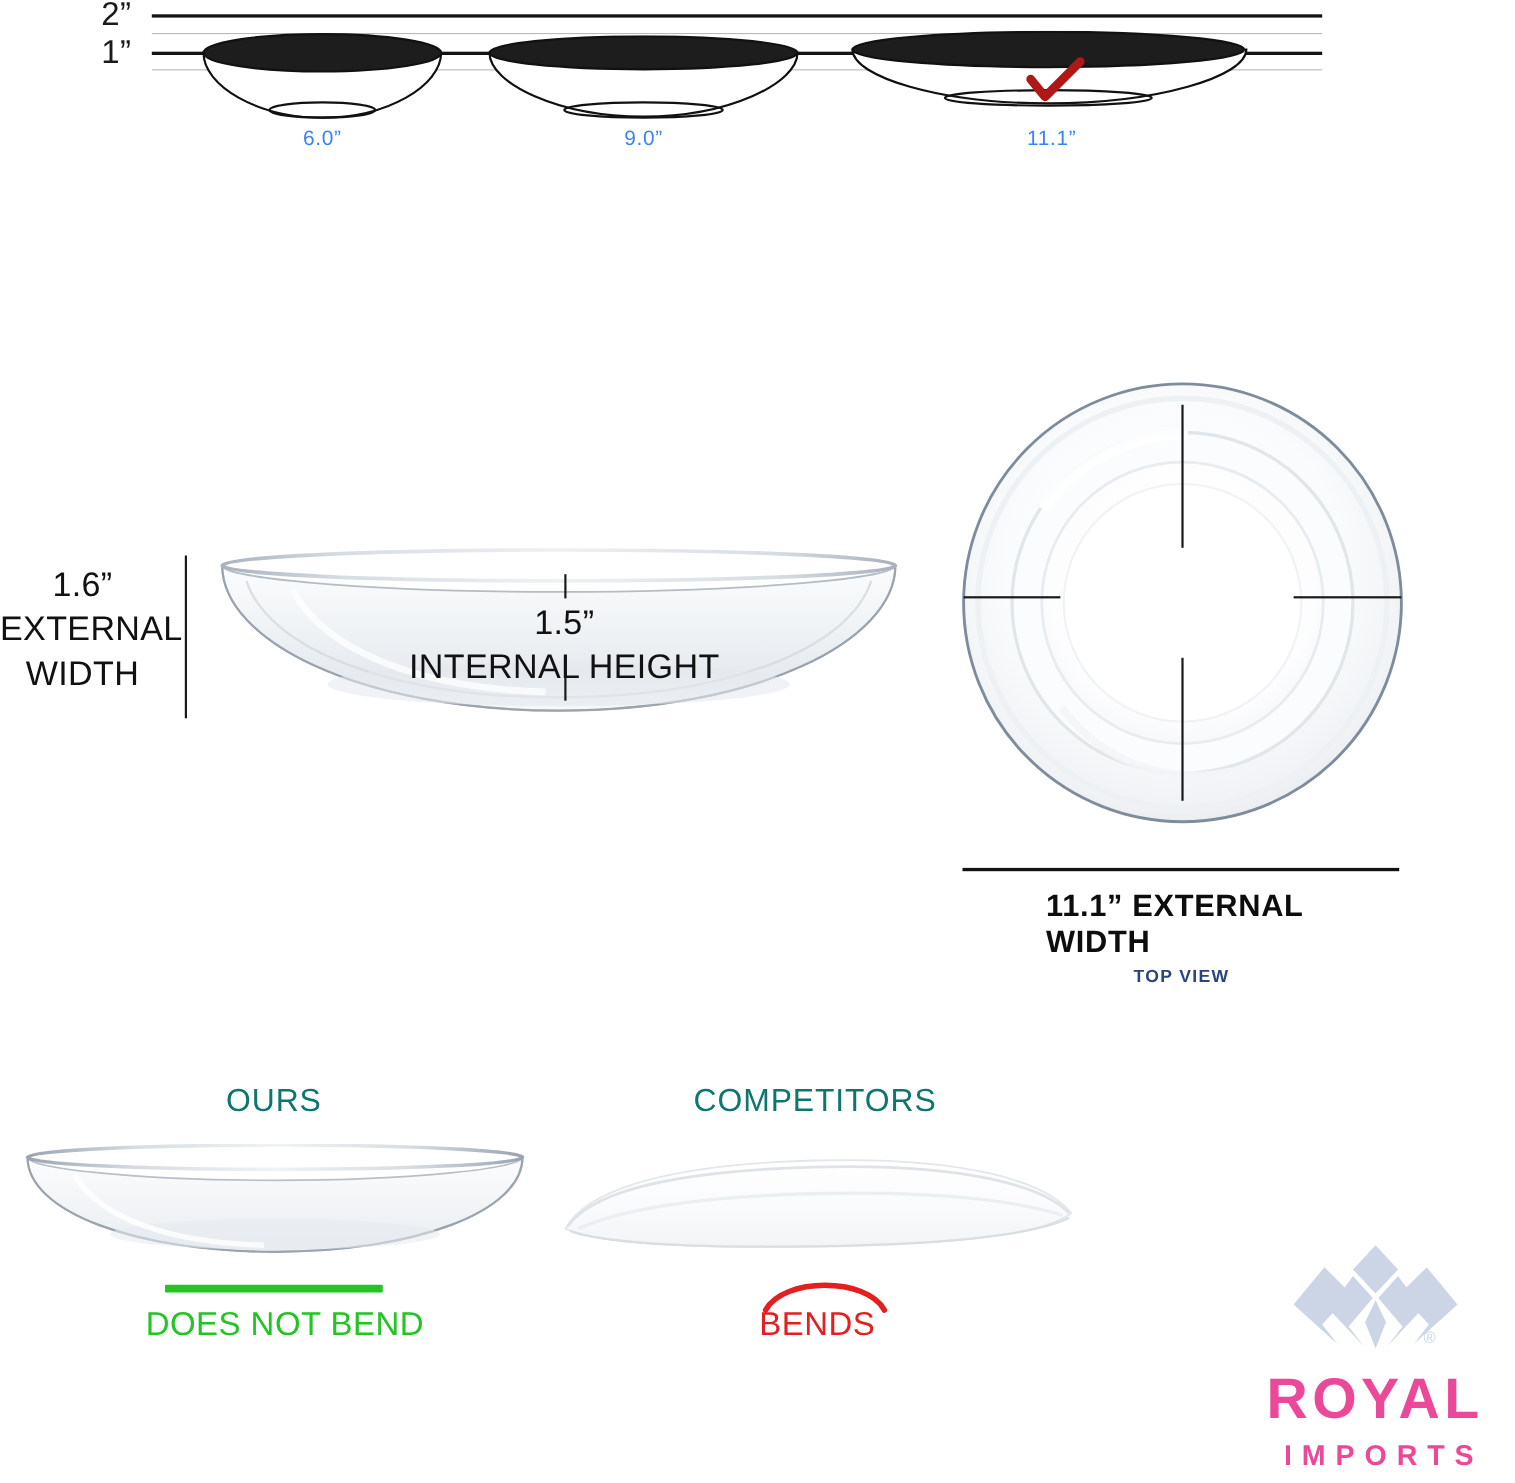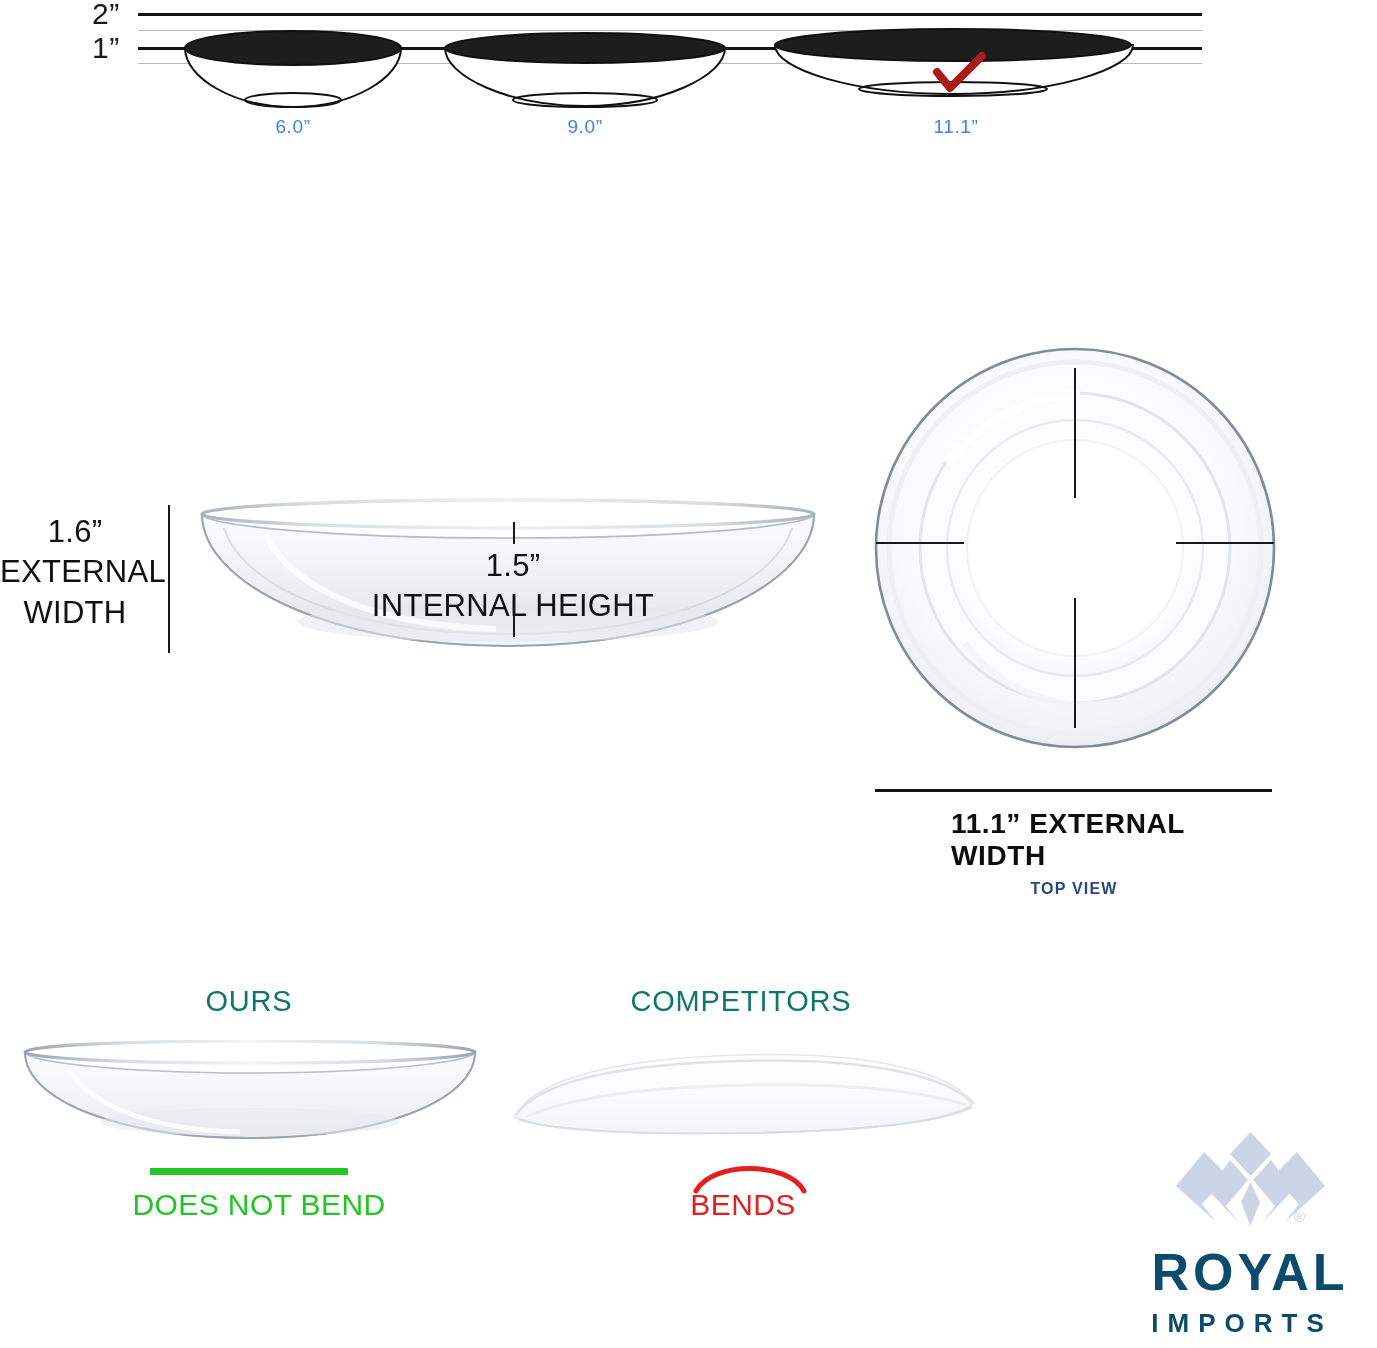--- a/index.html
+++ b/index.html
@@ -142,21 +142,21 @@
     font-size: 30px;
     letter-spacing: 0.4px;
     transform: translateX(-50%);
   }
 
   
   .logo-wrap { position: absolute; }
   .logo-word {
     position: absolute;
     font-weight: bold;
-    color: #0c4a6e;
+    color: #ec4899;
     letter-spacing: 2px;
     text-align: left;
     transform: translateX(-50%);
   }
   .logo-royal { font-size: 52px; letter-spacing: 4px; }
   .logo-imports { font-size: 26px; letter-spacing: 9px; }
   .logo-reg {
     position: absolute;
     font-size: 15px;
     color: #ccd5e6;
@@ -361,16 +361,16 @@
 
         <path d="M129,22 L105,46 L131,74 L117,92 L157,56 Z"></path>
 
         <path d="M82.5,52 L92,72 L82.5,96 L73,72 Z"></path>
       </g>
     </svg>
     <div class="logo-reg" style="left:174px;top:78px;">®</div>
 
     <div class="logo-word logo-royal" style="left:130px;top:112px;">ROYAL</div>
 
-    <div class="logo-word logo-imports" style="left:122px;top:178px;">IMPORTS</div>
+    <div class="logo-word logo-imports" style="left:138px;top:178px;">IMPORTS</div>
   </div>
 
 </div>
 
 </body></html>

